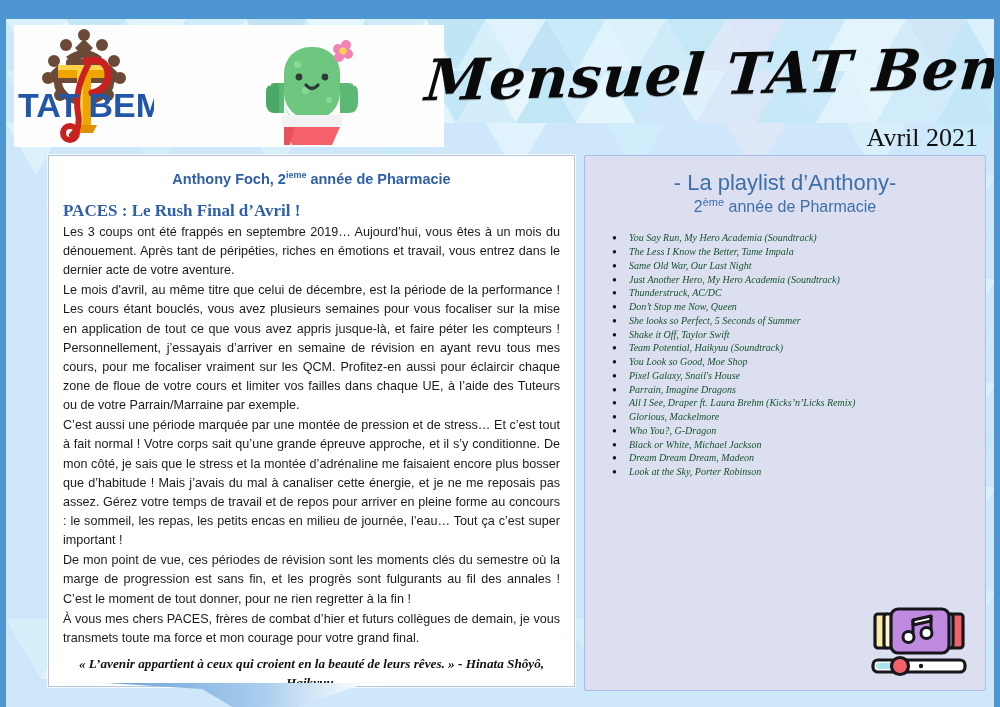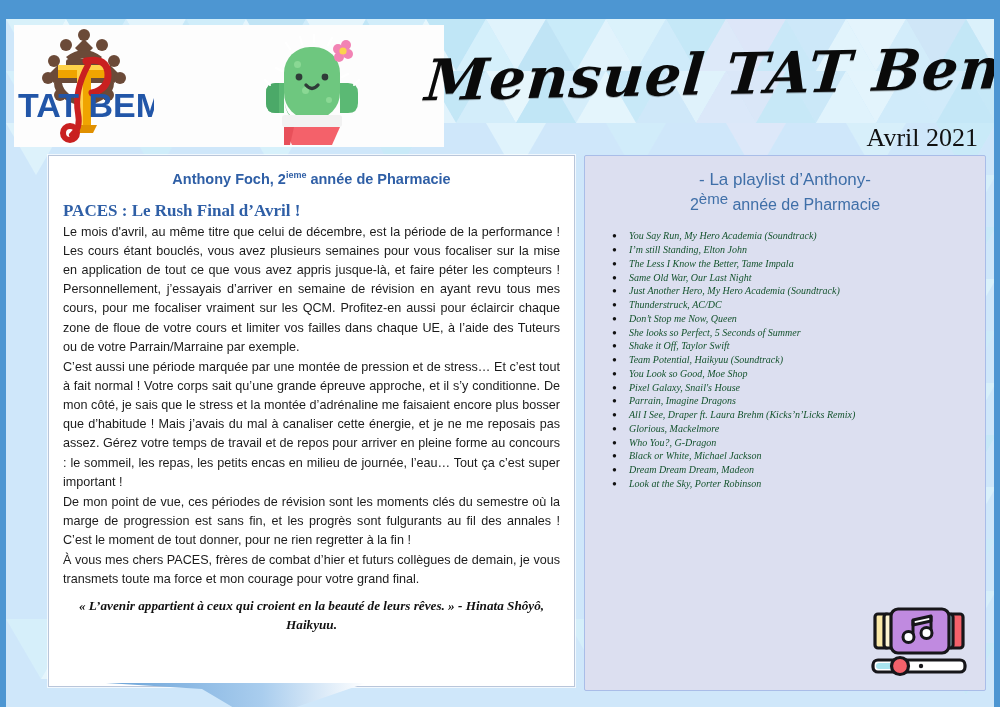--- a/index.html
+++ b/index.html
@@ -95,23 +95,23 @@
     position:absolute;left:578px;top:136px;width:400px;height:534px;
     background:#dcdff0;
     border:1.5px solid #a9bde8;
     border-radius:2px;
   }
   .pl-head{
     text-align:center;
     color:#3f6fa8;
     padding:14px 8px 0 8px;
   }
-  .pl-title{font-size:17px;line-height:1.18;}
+  .pl-title{font-size:22px;line-height:1.18;}
   .pl-sub{font-size:16px;line-height:1.25;}
-  .pl-sub sup{font-size:15px;vertical-align:super;}
+  .pl-sub sup{font-size:11px;vertical-align:super;}
   .pl-list{
     margin:14px 0 0 0;
     padding:0 14px 0 44px;
     list-style:none;
   }
   .pl-list li{
     position:relative;
     font-family:"Liberation Serif",serif;
     font-style:italic;
     font-size:10px;
@@ -338,20 +338,21 @@
     </div>
     <div class="issue-date">Avril 2021</div>
   </div>
 
   <div class="article">
     <div class="article-inner">
       <div class="byline">
         <span>Anthony Foch, 2</span><sup>ieme</sup><span> année de Pharmacie</span>
       </div>
       <div class="article-title">PACES : Le Rush Final d’Avril !</div>
+      <p class="para">Les 3 coups ont été frappés en septembre 2019… Aujourd’hui, vous êtes à un mois du dénouement. Après tant de péripéties, riches en émotions et travail, vous entrez dans le dernier acte de votre aventure.</p>
       <p class="para">Le mois d'avril, au même titre que celui de décembre, est la période de la performance ! Les cours étant bouclés, vous avez plusieurs semaines pour vous focaliser sur la mise en application de tout ce que vous avez appris jusque-là, et faire péter les compteurs ! Personnellement, j’essayais d’arriver en semaine de révision en ayant revu tous mes cours, pour me focaliser vraiment sur les QCM. Profitez-en aussi pour éclaircir chaque zone de floue de votre cours et limiter vos failles dans chaque UE, à l’aide des Tuteurs ou de votre Parrain/Marraine par exemple.</p>
       <p class="para">C’est aussi une période marquée par une montée de pression et de stress… Et c’est tout à fait normal ! Votre corps sait qu’une grande épreuve approche, et il s’y conditionne. De mon côté, je sais que le stress et la montée d’adrénaline me faisaient encore plus bosser que d’habitude ! Mais j’avais du mal à canaliser cette énergie, et je ne me reposais pas assez. Gérez votre temps de travail et de repos pour arriver en pleine forme au concours : le sommeil, les repas, les petits encas en milieu de journée, l’eau… Tout ça c’est super important !</p>
       <p class="para">De mon point de vue, ces périodes de révision sont les moments clés du semestre où la marge de progression est sans fin, et les progrès sont fulgurants au fil des annales ! C’est le moment de tout donner, pour ne rien regretter à la fin !</p>
       <p class="para">À vous mes chers PACES, frères de combat d’hier et futurs collègues de demain, je vous transmets toute ma force et mon courage pour votre grand final.</p>
       <div class="quote">« L’avenir appartient à ceux qui croient en la beauté de leurs rêves. » - Hinata Shôyô, Haikyuu.</div>
     </div>
   </div>
 
   <div class="bubble-tail">
     <svg viewBox="0 0 260 40" xmlns="http://www.w3.org/2000/svg">
@@ -368,21 +369,20 @@
 
   <div class="playlist">
     <div class="pl-head">
       <div class="pl-title">- La playlist d’Anthony-</div>
       <div class="pl-sub">
         <span>2</span><sup>ème</sup><span> année de Pharmacie</span>
       </div>
     </div>
     <ul class="pl-list" id="playlist-list">
         <li>You Say Run, My Hero Academia (Soundtrack)</li>
-        <li>I’m still Standing, Elton John</li>
         <li>The Less I Know the Better, Tame Impala</li>
         <li>Same Old War, Our Last Night</li>
         <li>Just Another Hero, My Hero Academia (Soundtrack)</li>
         <li>Thunderstruck, AC/DC</li>
         <li>Don’t Stop me Now, Queen</li>
         <li>She looks so Perfect, 5 Seconds of Summer</li>
         <li>Shake it Off, Taylor Swift</li>
         <li>Team Potential, Haikyuu (Soundtrack)</li>
         <li>You Look so Good, Moe Shop</li>
         <li>Pixel Galaxy, Snail's House</li>

